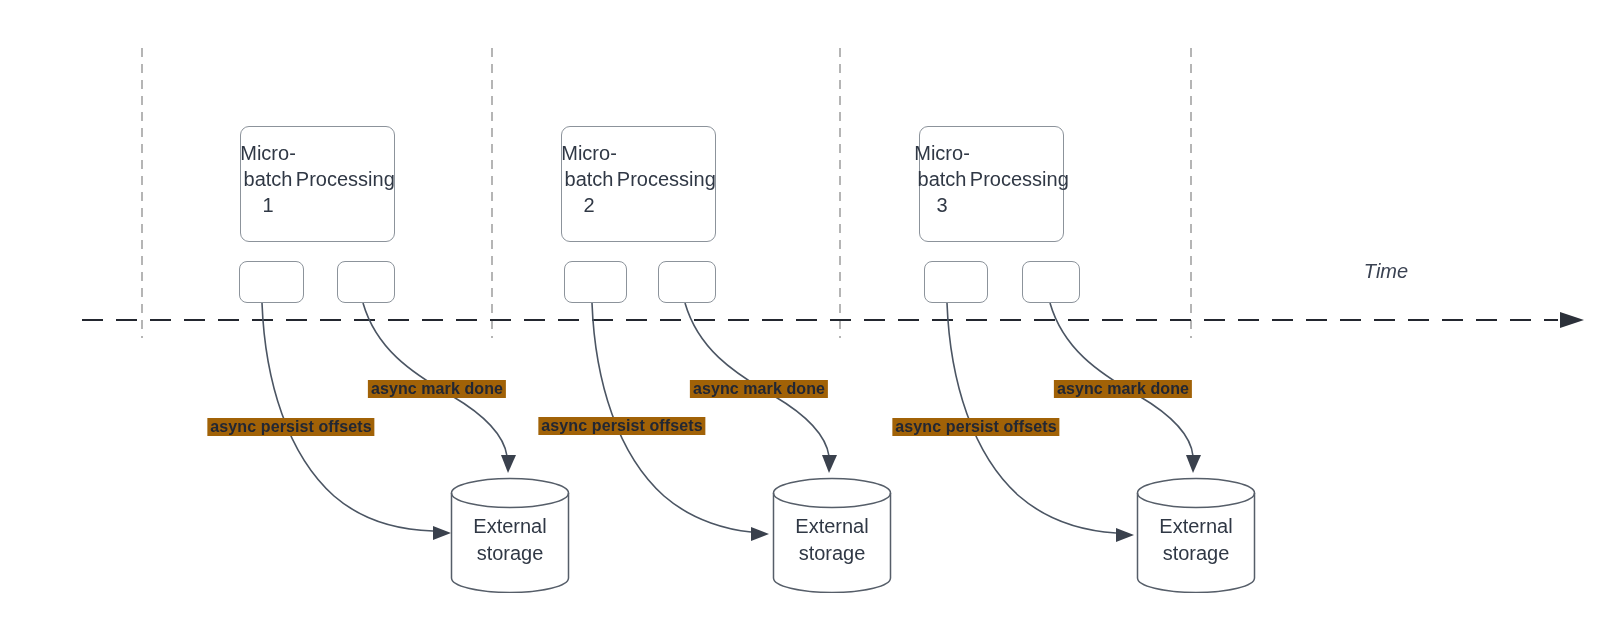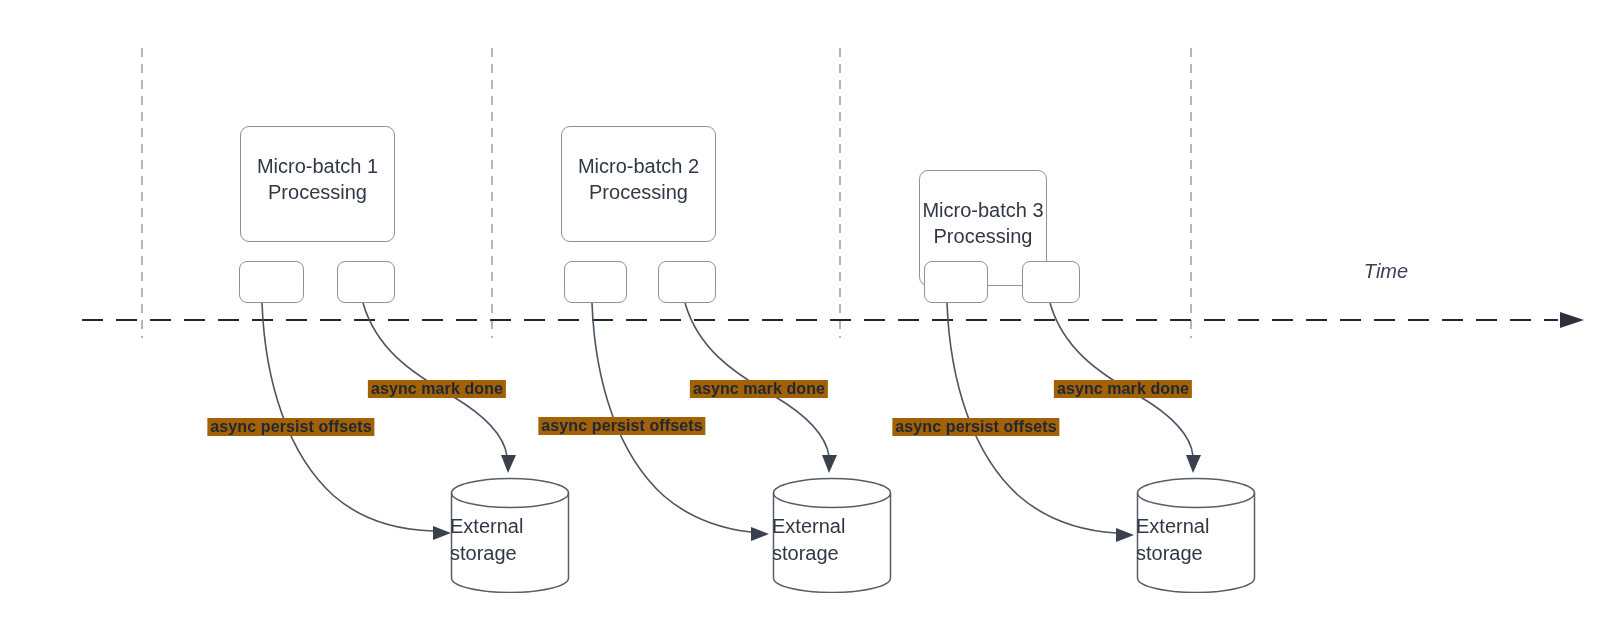--- a/index.html
+++ b/index.html
@@ -16,21 +16,20 @@
     left: 0; top: 0;
     width: 1600px; height: 642px;
   }
   .proc-box {
     position: absolute;
     width: 155px; height: 116px;
     border: 1.5px solid #8c939b;
     border-radius: 9px;
     background: #ffffff;
     display: flex;
-    flex-direction: column;
     align-items: center;
     justify-content: center;
     padding-bottom: 10px;
     box-sizing: border-box;
     color: #303845;
     font-size: 20px;
     line-height: 26px;
     text-align: center;
   }
   .mini-box {
@@ -53,20 +52,21 @@
     letter-spacing: 0.1px;
   }
   .cylinder {
     position: absolute;
     width: 120px; height: 116px;
   }
   .cyl-text {
     position: absolute;
     left: 0; top: 36px;
     width: 120px;
+    text-align: center;
     color: #303845;
     font-size: 20px;
     line-height: 27px;
   }
   .time-label {
     position: absolute;
     transform: translate(-50%, -50%);
     font-size: 20px;
     color: #3a4252;
     white-space: nowrap;
@@ -136,21 +136,21 @@
     <svg width="120" height="116" viewBox="0 0 120 116">
       <path d="M1.5,16 a58.5,14.5 0 0 1 117,0 l0,85 a58.5,14.5 0 0 1 -117,0 z" fill="#ffffff" stroke="#565e69" stroke-width="1.5"></path>
       <path d="M1.5,16 a58.5,14.5 0 0 0 117,0" fill="none" stroke="#565e69" stroke-width="1.5"></path>
     </svg>
     <div class="cyl-text">
       <div>External</div>
       <div>storage</div>
     </div>
   </div>
 
-  <div class="proc-box" style="left:919px; top:126px; width:128px;margin-top:44px;">
+  <div class="proc-box" style="left:919px; top:126px; width:145px;">
     <span>Micro-batch 3</span>
     <span>Processing</span>
   </div>
   <div class="mini-box" style="left:924px; top:261px; width:64px;"></div>
   <div class="mini-box" style="left:1022px; top:261px; width:58px;"></div>
   <div class="async-label" style="left:976px; top:427px;">async persist offsets</div>
   <div class="async-label" style="left:1123px; top:389px;">async mark done</div>
   <div class="cylinder" style="left:1136px; top:477px;">
     <svg width="120" height="116" viewBox="0 0 120 116">
       <path d="M1.5,16 a58.5,14.5 0 0 1 117,0 l0,85 a58.5,14.5 0 0 1 -117,0 z" fill="#ffffff" stroke="#565e69" stroke-width="1.5"></path>

